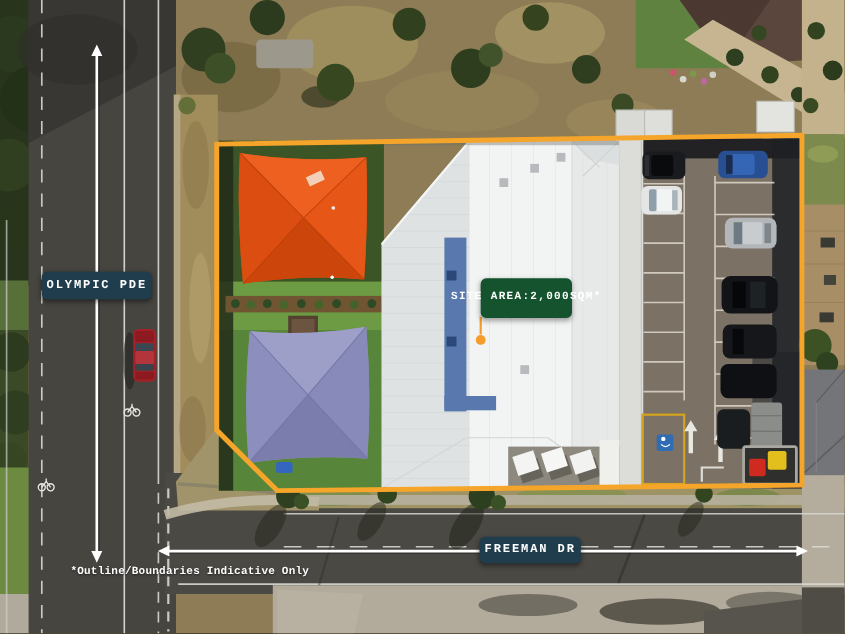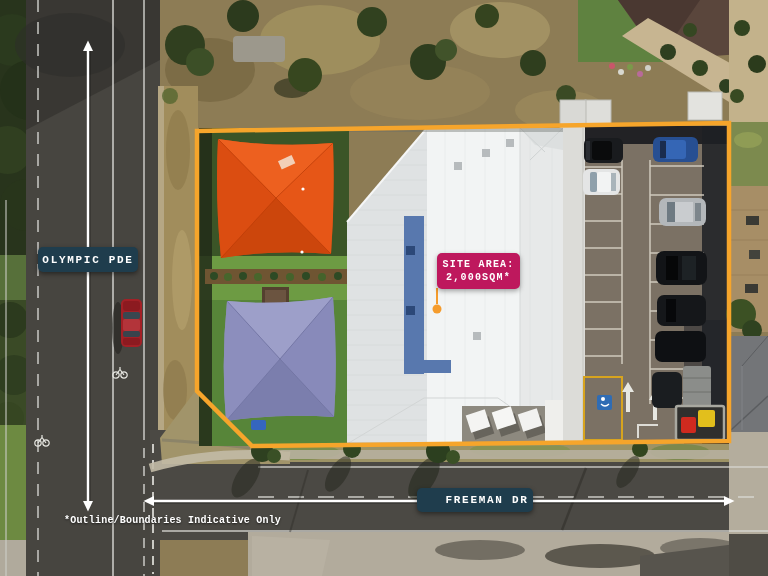--- a/index.html
+++ b/index.html
@@ -4,24 +4,24 @@
 <style>
   html,body{margin:0;padding:0;background:#111;}
   .stage{position:relative;width:768px;height:576px;overflow:hidden;
          font-family:Liberation Mono, monospace;background:#8d7c55;}
   .stage svg{position:absolute;left:0;top:0;}
   .tag{position:absolute;background:#1F3D4D;color:#fff;font-weight:bold;
        display:flex;align-items:center;justify-content:center;border-radius:5px;
        letter-spacing:1.7px;font-size:11px;box-shadow:0 2px 5px rgba(0,0,0,.45);
        white-space:nowrap;}
   #olympic-label{left:38px;top:247px;width:100px;height:25px;}
-  #freeman-label{left:417px;top:488px;width:92px;height:24px;padding-left:24px;}
+  #freeman-label{left:436px;top:488px;width:92px;height:24px;}
   .badge{position:absolute;left:437px;top:253px;width:83px;height:36px;
-         background:#be185d;border-radius:5px;color:#fff;font-weight:bold;
-         font-size:10px;letter-spacing:1.2px;display:flex;flex-direction:column;
+         background:#14532d;border-radius:5px;color:#fff;font-weight:bold;
+         font-size:10px;letter-spacing:1.2px;display:flex;flex-direction:row;
          align-items:center;justify-content:center;line-height:1.35;
          box-shadow:0 2px 5px rgba(0,0,0,.35);white-space:nowrap;}
   .footnote{position:absolute;left:64px;top:515px;color:#fff;font-size:10px;
             font-weight:600;letter-spacing:.2px;white-space:nowrap;
             text-shadow:0 1px 2px rgba(0,0,0,.6);}
 </style>
 </head>
 <body>
 
 <div class="stage">

